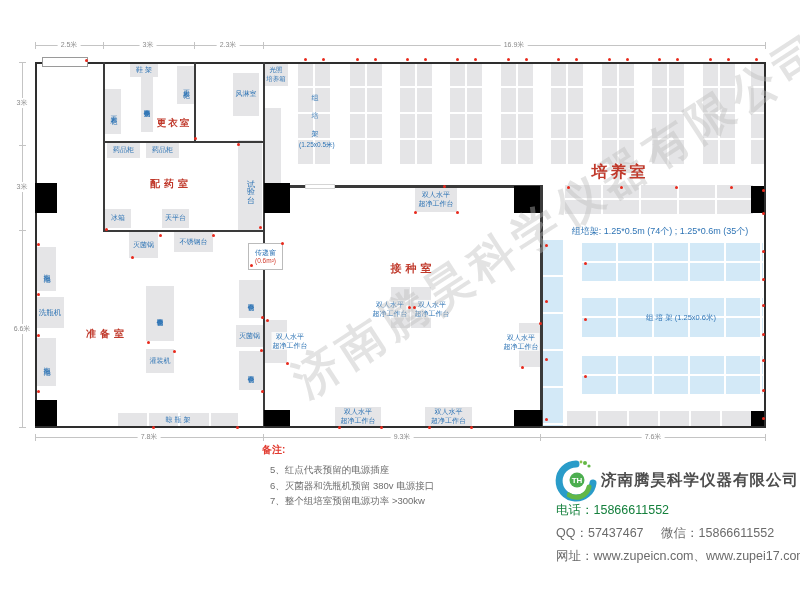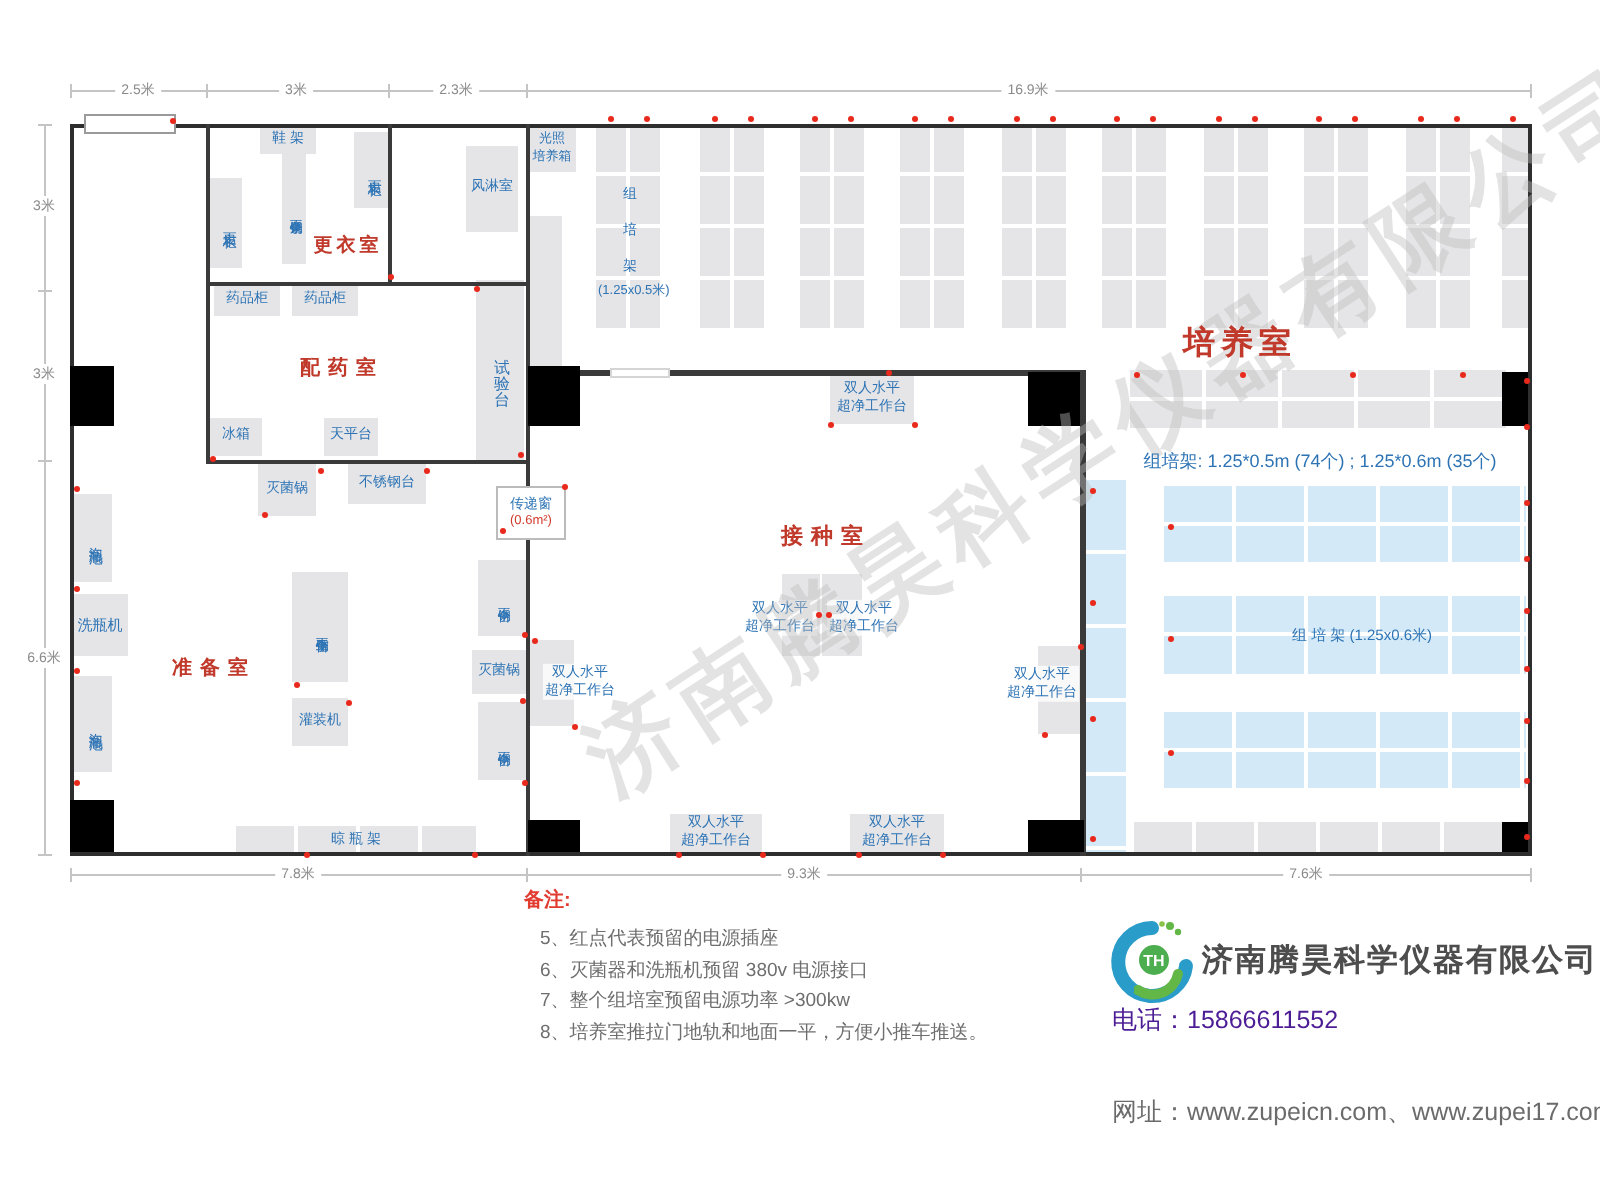--- a/index.html
+++ b/index.html
@@ -36,21 +36,21 @@
      background-image:repeating-linear-gradient(to bottom,transparent 0 35px,#fff 35px 37px);}
   .gstrip{position:absolute;background-color:#e5e5e7;z-index:1;
      background-image:repeating-linear-gradient(to right,transparent 0 29px,#fff 29px 31px);}
   .watermark{position:absolute;left:560px;top:215px;transform:translate(-50%,-50%) rotate(-33deg);
      font-size:46px;letter-spacing:6px;color:#bdbdbd;opacity:.42;white-space:nowrap;z-index:5;font-weight:bold;}
   .notes-title{position:absolute;left:262px;top:443px;color:#e23b30;font-weight:bold;font-size:10px;}
   .note-line{font-size:9.5px;color:#6e6e6e;line-height:15.5px;white-space:nowrap;}
   #notes-list{position:absolute;left:270px;top:462px;}
   .co-name{position:absolute;left:601px;top:470px;font-size:15.5px;font-weight:bold;color:#4d4d4d;letter-spacing:1px;}
   .contact{position:absolute;left:556px;font-size:12.5px;color:#6b6b6b;white-space:nowrap;}
-  .contact.phone{color:#4c1d95;}
+  .contact.phone{color:#15803d;}
   .spec-text{position:absolute;left:660px;top:231px;transform:translate(-50%,-50%);
      color:#2e74b5;font-size:9px;white-space:nowrap;z-index:6;}
   .transferwin{position:absolute;left:248px;top:243px;width:33px;height:25px;background:#fff;
      border:1px solid #bbb;z-index:3;display:flex;flex-direction:column;align-items:center;justify-content:center;}
   .transferwin .t1{color:#2e74b5;font-size:7px;line-height:1.1;}
   .transferwin .t2{color:#d03a2c;font-size:6.5px;line-height:1.1;}
   .racklabel{position:absolute;left:299px;top:86px;width:32px;text-align:center;color:#2e74b5;z-index:4;}
   .racklabel .chars{font-size:7px;line-height:1.6;white-space:pre-line;}
   .racklabel .size{font-size:6.5px;white-space:nowrap;display:block;margin-top:1px;}
 </style>
@@ -181,37 +181,40 @@
   <div class="bband" style="left:582px;top:298px;width:181px;height:39px"></div>
   <div class="bl" style="left:681px;top:318px;font-size:7.5px;background:transparent">组  培  架 (1.25x0.6米)</div>
   <div class="bband" style="left:582px;top:356px;width:181px;height:38px"></div>
   <div class="gstrip" style="left:567px;top:411px;width:186px;height:16px"></div>
 
   <div class="notes-title">备注:</div>
   <div id="notes-list">
     <div class="note-line">5、红点代表预留的电源插座</div>
     <div class="note-line">6、灭菌器和洗瓶机预留 380v 电源接口</div>
     <div class="note-line">7、整个组培室预留电源功率 &gt;300kw</div>
-    <div class="note-line">8、培养室推拉门地轨和地面一平，方便小推车推送。</div>
   </div>
 
   <svg class="abs" style="left:554px;top:459px" width="44" height="44" viewBox="0 0 44 44">
     <path d="M22 5 A 17 17 0 1 0 39 24" fill="none" stroke="#2a9cc9" stroke-width="7" stroke-linecap="round"></path>
     <path d="M15 36 A 13 13 0 0 0 35 28" fill="none" stroke="#62b746" stroke-width="5" stroke-linecap="round"></path>
     <circle cx="23" cy="21" r="7.5" fill="#4cae4f"></circle>
     <text x="23" y="24" text-anchor="middle" font-size="8" font-weight="bold" fill="#ffffff">TH</text>
     <circle cx="31" cy="4" r="2" fill="#62b746"></circle>
     <circle cx="35" cy="7" r="1.6" fill="#62b746"></circle>
     <circle cx="27" cy="3" r="1.4" fill="#8bc34a"></circle>
     <circle cx="9" cy="33" r="1.6" fill="#2a9cc9"></circle>
     <circle cx="12" cy="36" r="1.2" fill="#2a9cc9"></circle>
   </svg>
   <div class="co-name">济南腾昊科学仪器有限公司</div>
   <div class="contact phone" style="top:502px">
     <span>电话：</span><span>15866611552</span>
+  </div>
+  <div class="contact" style="top:525px">
+    <span>QQ：</span><span>57437467</span>
+    <span style="margin-left:14px">微信：</span><span>15866611552</span>
   </div>
   <div class="contact" style="top:548px">
     <span>网址：</span><span>www.zupeicn.com、www.zupei17.com</span>
   </div>
 
 <div class="vrack" style="left: 298px;"></div>
     <div class="dot" style="left: 304px; top: 58px;"></div>
     <div class="dot" style="left: 322px; top: 58px;"></div>
     <div class="vrack" style="left: 350px;"></div>
     <div class="dot" style="left: 356px; top: 58px;"></div>

